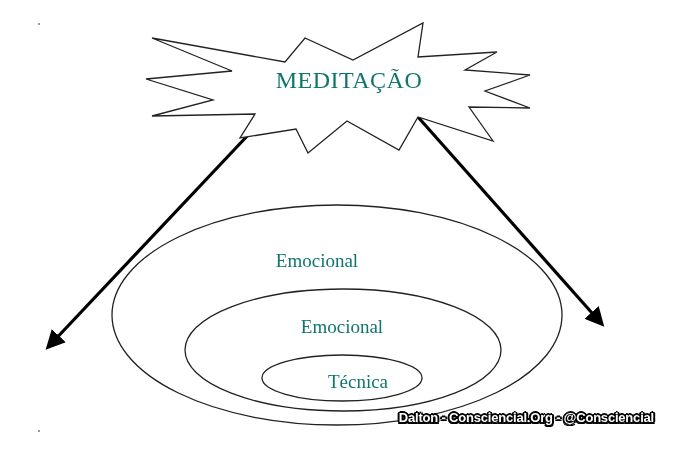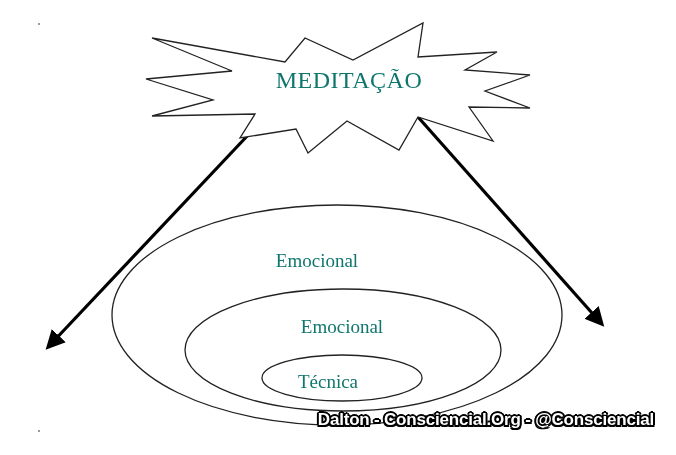--- a/index.html
+++ b/index.html
@@ -4,21 +4,21 @@
   <style>
     html, body { margin: 0; padding: 0; background: #ffffff; }
     body { width: 676px; height: 455px; position: relative; overflow: hidden; font-family: "Liberation Serif", serif; }
     #diagram { position: absolute; left: 0; top: 0; width: 676px; height: 455px; }
     .label { position: absolute; font-family: Liberation Serif, serif; color: #0f766e; white-space: nowrap; transform: translateX(-50%); }
     .title-label { font-size: 24px; letter-spacing: 0.5px; }
     .ring-label { font-size: 19px; }
     .watermark {
       position: absolute; right: 22px; top: 410px;
       font-family: "Liberation Sans", "DejaVu Sans", sans-serif;
-      font-weight: bold; font-size: 17px; color: #ffffff;
+      font-weight: bold; font-size: 13px; color: #ffffff;
       text-shadow: -1.5px -1.5px 0 #000, 1.5px -1.5px 0 #000, -1.5px 1.5px 0 #000, 1.5px 1.5px 0 #000,
                    0 -2px 0 #000, 0 2px 0 #000, -2px 0 0 #000, 2px 0 0 #000;
       letter-spacing: -0.2px; white-space: nowrap; text-align: center;
     }
     .speck { position: absolute; width: 2px; height: 2px; background: #9a9a9a; }
   </style>
 </head>
 <body>
 
 <svg id="diagram" viewBox="0 0 676 455" xmlns="http://www.w3.org/2000/svg">
@@ -34,18 +34,18 @@
   <polygon points="152,38 285,62 305,38 353,60 423,23 418,57 497,52 465,70 530,75 485,91 530,108 469,107 493,141 418,117 399,150 347,121 308,153 296,129 240,138 255,114 152,116 213,100 146,79 232,71" fill="#ffffff" stroke="#222" stroke-width="1.3" stroke-linejoin="miter"></polygon>
 
   <ellipse cx="337" cy="315" rx="225" ry="110" fill="none" stroke="#222" stroke-width="1.3"></ellipse>
   <ellipse cx="343" cy="350" rx="158" ry="61" fill="none" stroke="#222" stroke-width="1.3"></ellipse>
   <ellipse cx="342" cy="378" rx="80" ry="23" fill="none" stroke="#222" stroke-width="1.3"></ellipse>
 </svg>
 
 <div class="label title-label" style="left:349px; top:67px;">MEDITAÇÃO</div>
 <div class="label ring-label" style="left:317px; top:250px;">Emocional</div>
 <div class="label ring-label" style="left:342px; top:316px;">Emocional</div>
-<div class="label ring-label" style="left:328px; top:371px;">Técnica</div>
+<div class="label ring-label" style="left:358px; top:371px;">Técnica</div>
 
 <div class="watermark">Dalton - Consciencial.Org - @Consciencial</div>
 
 <div class="speck" style="left:38px; top:23px;"></div>
 <div class="speck" style="left:38px; top:430px;"></div>
 
 </body></html>

